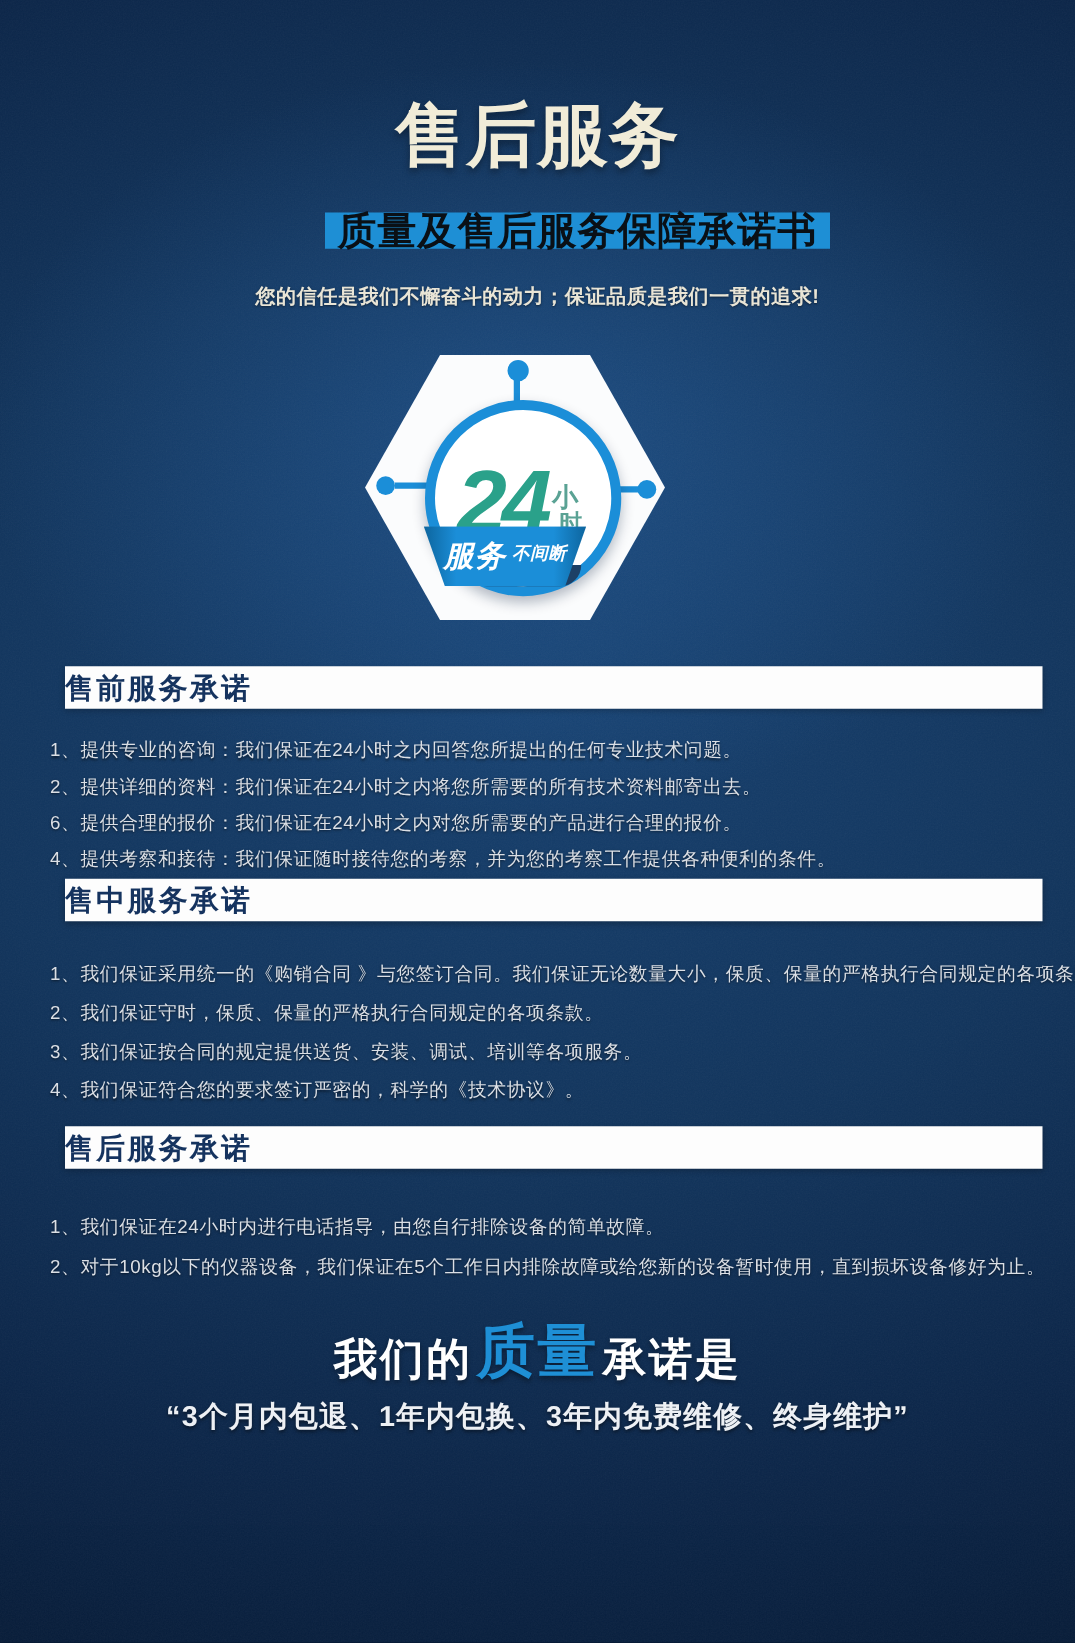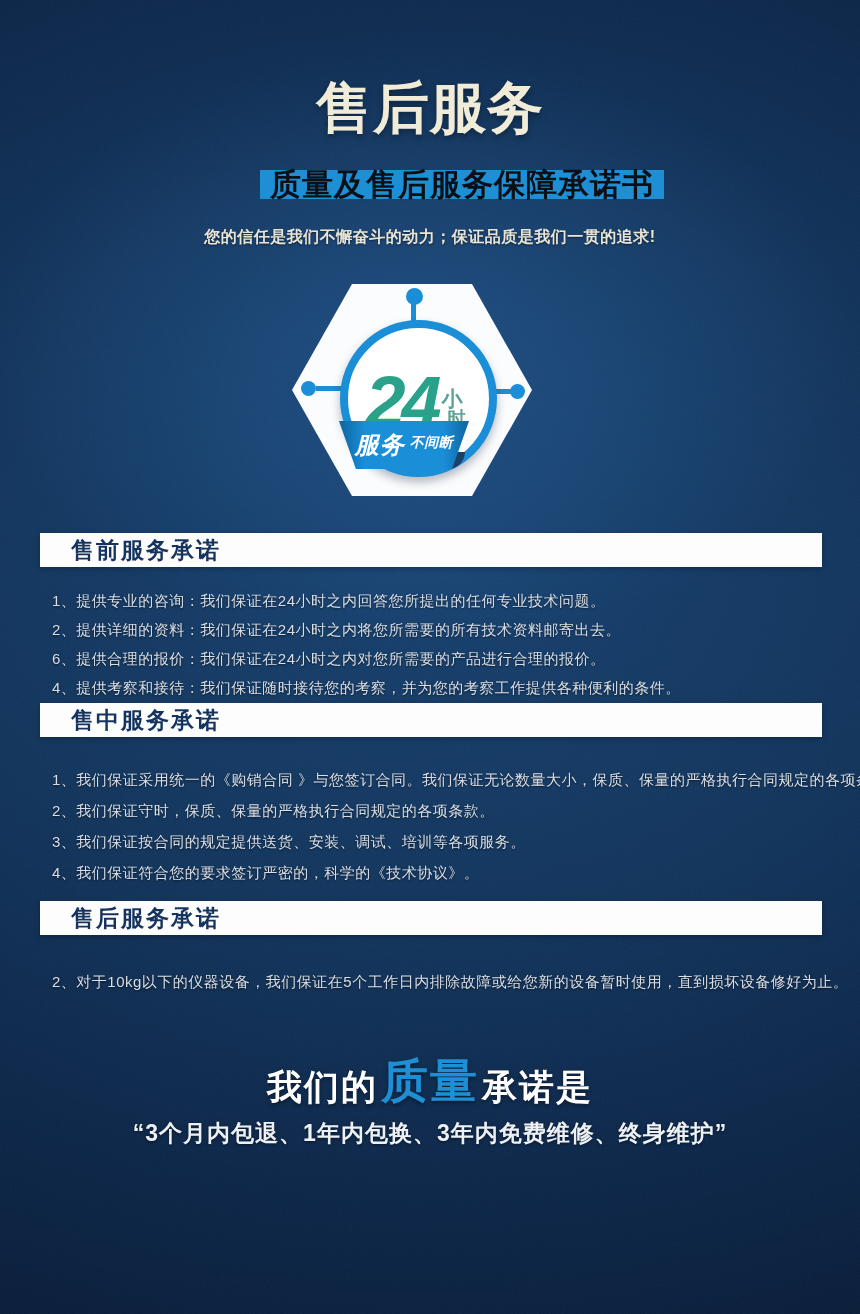--- a/index.html
+++ b/index.html
@@ -64,27 +64,27 @@
     position:absolute;left:47px;top:137px;width:130px;height:48px;z-index:5;
     background:linear-gradient(90deg,#0d659e 0%,#1b8ed8 20%,#1b8ed8 80%,#0d659e 100%);
     clip-path:polygon(0 0,100% 0,87% 100%,13% 100%);
     display:flex;align-items:center;justify-content:center;color:#ffffff;font-style:italic;
   }
   .ribbon-main{font-size:24px;font-weight:900;letter-spacing:1px;}
   .ribbon-sub{font-size:14px;font-weight:700;margin:8px 0 12px 5px;letter-spacing:0.5px;}
 
   
   .sec-header{
-    position:absolute;left:40px;width:782px;height:34px;background:#fdfdfd;
+    position:absolute;left:52px;width:782px;height:34px;background:#fdfdfd;
     color:#15335f;font-size:23px;font-weight:800;line-height:34px;
-    padding-left:31px;box-sizing:border-box;letter-spacing:2px;
+    box-sizing:border-box;letter-spacing:2px;
     box-shadow:0 2px 5px rgba(0,0,0,0.25);
   }
   .hdr-1{top:533px;} .hdr-2{top:703px;} .hdr-3{top:901px;}
-  .sec-list{position:absolute;left:52px;margin:0;padding:0;list-style:none;
+  .sec-list{position:absolute;left:40px;margin:0;padding:0;list-style:none;
     color:#dbdfe5;font-size:15px;letter-spacing:0.5px;text-shadow:0 1px 2px rgba(0,0,0,0.55);}
   .sec-list li{white-space:nowrap;}
   .list-1{top:586px;} .list-1 li{line-height:29px;}
   .list-2{top:764px;} .list-2 li{line-height:31px;}
   .list-3{top:966px;} .list-3 li{line-height:32px;}
 
   
   .promise{
     position:absolute;top:1048px;left:0;width:100%;
     display:flex;justify-content:center;align-items:flex-end;
@@ -160,20 +160,21 @@
     <li>1、我们保证采用统一的《购销合同 》与您签订合同。我们保证无论数量大小，保质、保量的严格执行合同规定的各项条款</li>
     <li>2、我们保证守时，保质、保量的严格执行合同规定的各项条款。</li>
     <li>3、我们保证按合同的规定提供送货、安装、调试、培训等各项服务。</li>
     <li>4、我们保证符合您的要求签订严密的，科学的《技术协议》。</li>
   </ul>
 
   <div class="sec-header hdr-3">
     <span>售后服务承诺</span>
   </div>
   <ul class="sec-list list-3">
+    <li>1、我们保证在24小时内进行电话指导，由您自行排除设备的简单故障。</li>
     <li>2、对于10kg以下的仪器设备，我们保证在5个工作日内排除故障或给您新的设备暂时使用，直到损坏设备修好为止。</li>
   </ul>
 
   <div class="promise">
     <span class="side">我们的</span>
     <span class="hl">质量</span>
     <span class="side">承诺是</span>
   </div>
   <p class="quote">“3个月内包退、1年内包换、3年内免费维修、终身维护”</p>
 

